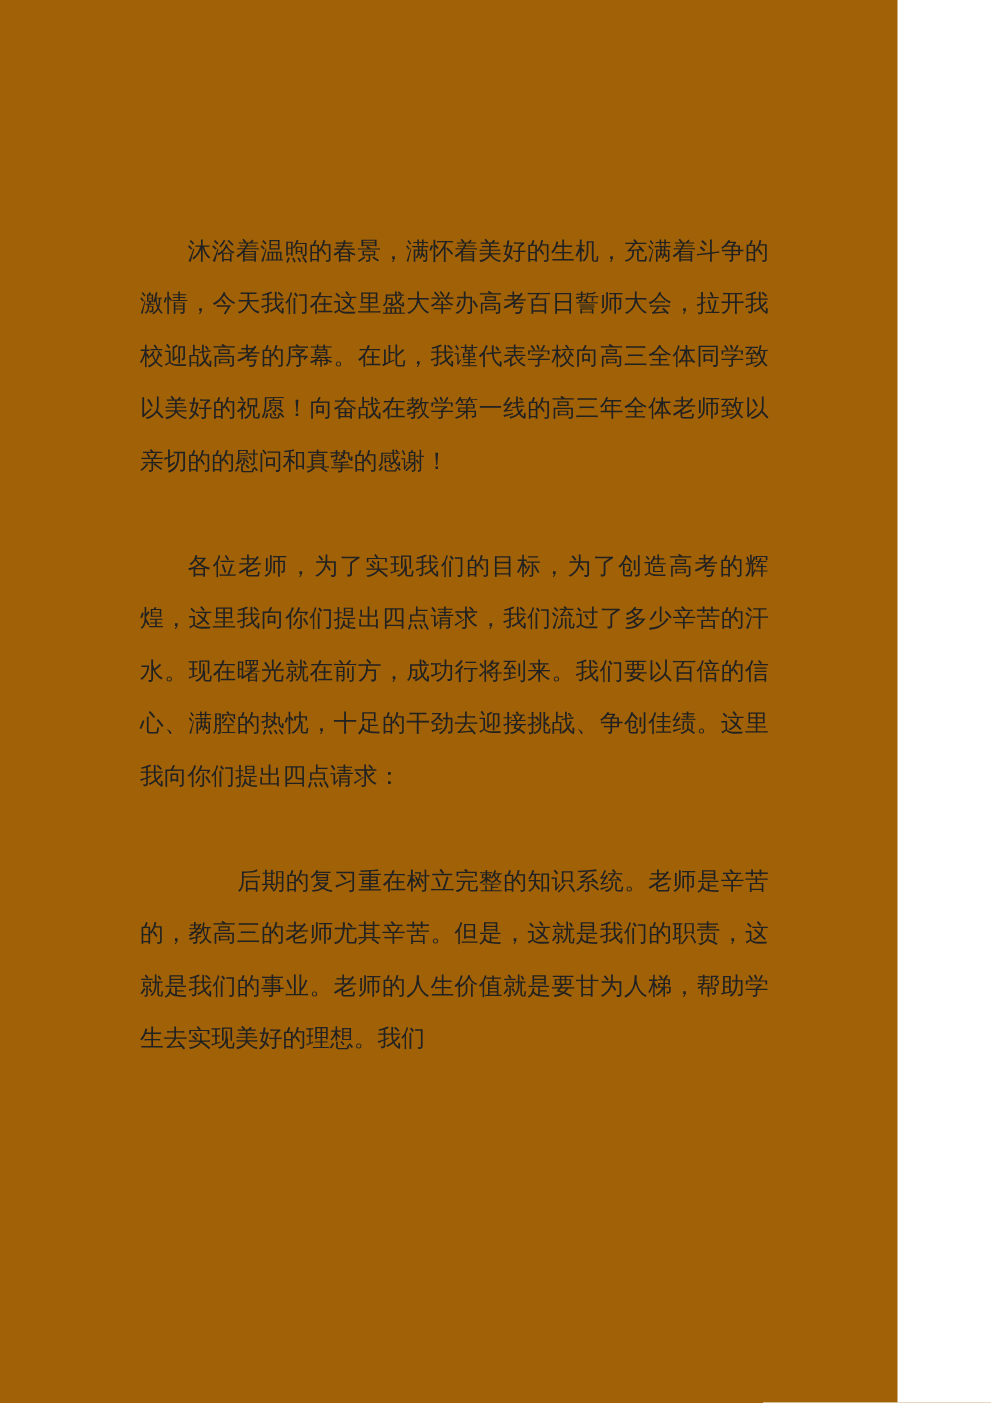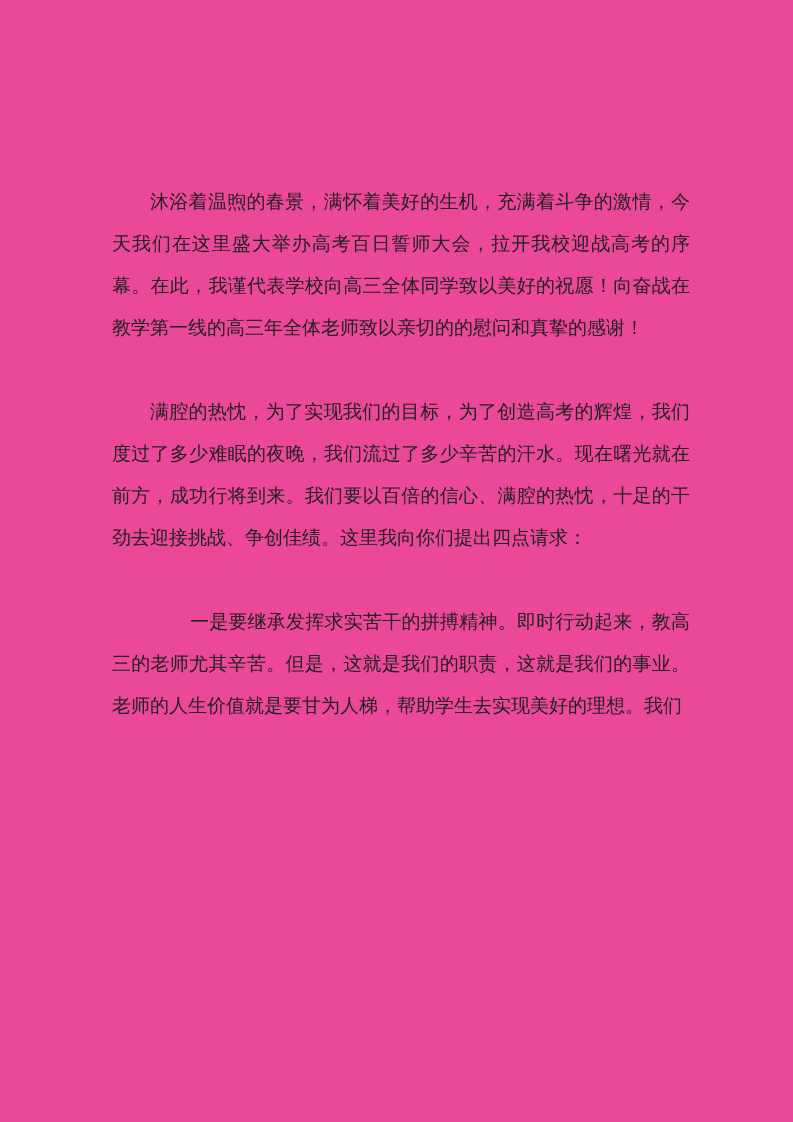--- a/index.html
+++ b/index.html
@@ -7,37 +7,37 @@
     padding: 0;
     background: #ffffff;
   }
   body {
     width: 793px;
     height: 1122px;
     overflow: hidden;
   }
   .page {
     box-sizing: border-box;
-    width: 793px;
+    width: 718px;
     height: 1122px;
-    background: #ec4899;
+    background: #a16207;
     padding: 181px 103px 0 112px;
   }
   .doc-body p {
     margin: 0 0 42px 0;
     font-family: "Liberation Serif", "DejaVu Serif", serif;
     font-size: 19px;
     line-height: 42px;
     color: #212121;
     text-align: justify;
     letter-spacing: 0;
   }
 </style>
 </head>
 <body>
 
 <div class="page">
   <div class="doc-body">
       <p style="text-indent: 2em;">沐浴着温煦的春景，满怀着美好的生机，充满着斗争的激情，今天我们在这里盛大举办高考百日誓师大会，拉开我校迎战高考的序幕。在此，我谨代表学校向高三全体同学致以美好的祝愿！向奋战在教学第一线的高三年全体老师致以亲切的的慰问和真挚的感谢！</p>
-      <p style="text-indent: 2em;">满腔的热忱，为了实现我们的目标，为了创造高考的辉煌，我们度过了多少难眠的夜晚，我们流过了多少辛苦的汗水。现在曙光就在前方，成功行将到来。我们要以百倍的信心、满腔的热忱，十足的干劲去迎接挑战、争创佳绩。这里我向你们提出四点请求：</p>
-      <p style="text-indent: 4.1em;">一是要继承发挥求实苦干的拼搏精神。即时行动起来，教高三的老师尤其辛苦。但是，这就是我们的职责，这就是我们的事业。老师的人生价值就是要甘为人梯，帮助学生去实现美好的理想。我们</p>
+      <p style="text-indent: 2em;">各位老师，为了实现我们的目标，为了创造高考的辉煌，这里我向你们提出四点请求，我们流过了多少辛苦的汗水。现在曙光就在前方，成功行将到来。我们要以百倍的信心、满腔的热忱，十足的干劲去迎接挑战、争创佳绩。这里我向你们提出四点请求：</p>
+      <p style="text-indent: 4.1em;">后期的复习重在树立完整的知识系统。老师是辛苦的，教高三的老师尤其辛苦。但是，这就是我们的职责，这就是我们的事业。老师的人生价值就是要甘为人梯，帮助学生去实现美好的理想。我们</p>
     </div>
 </div>
 
 </body></html>

